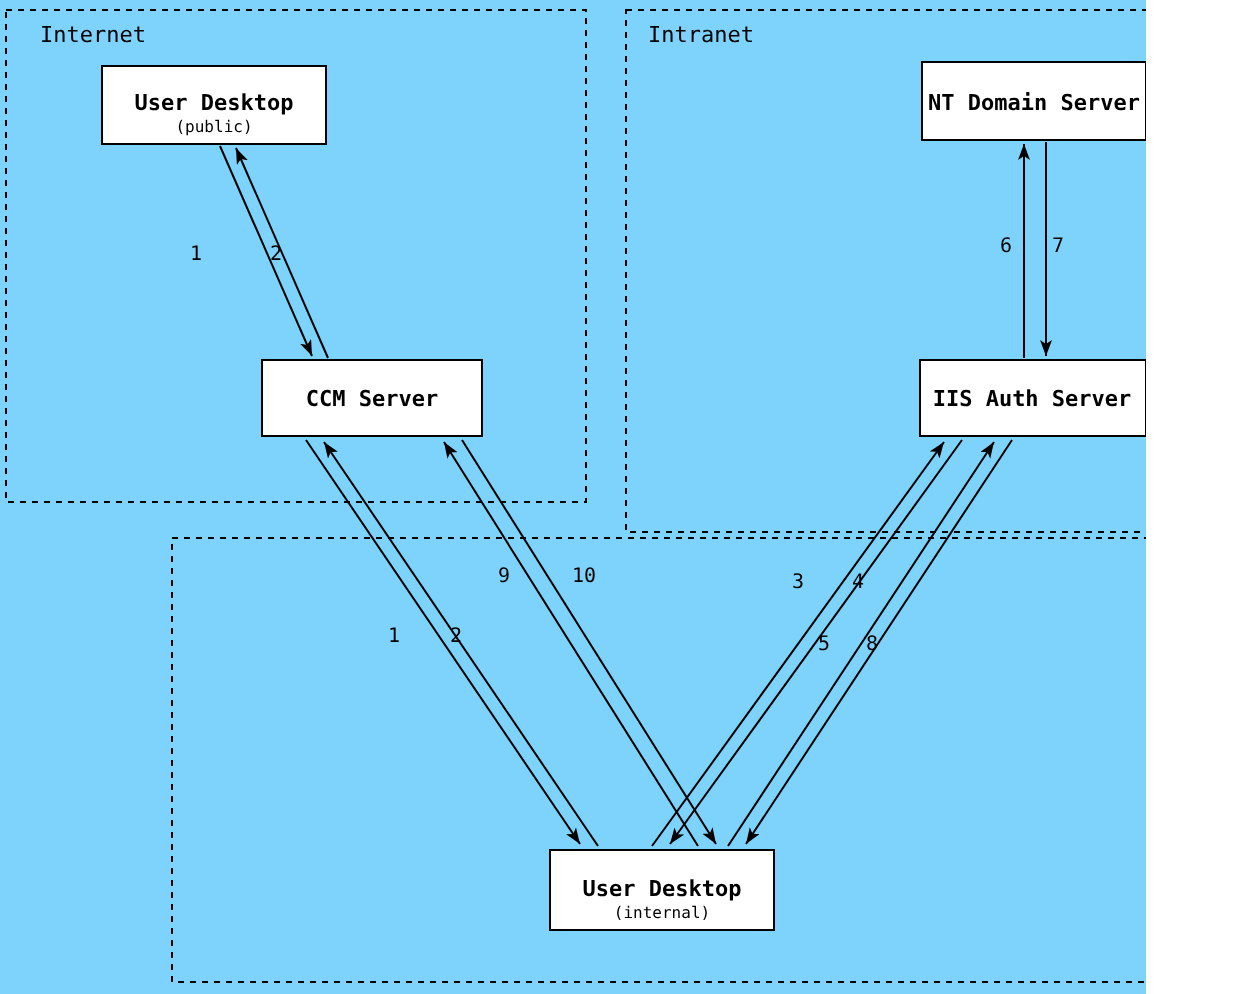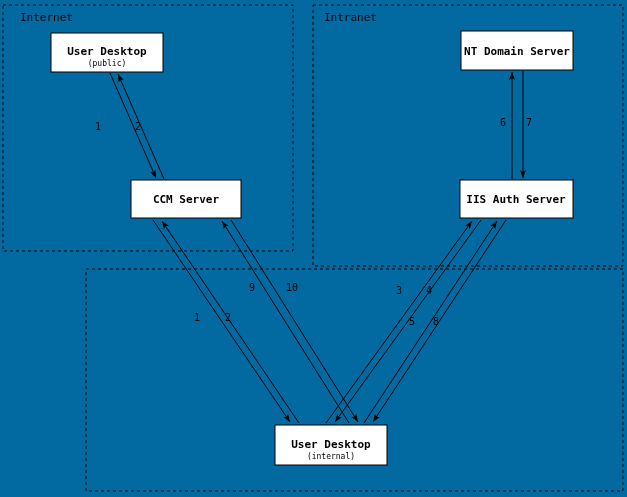--- a/index.html
+++ b/index.html
@@ -2,23 +2,23 @@
 <html><head>
 <meta charset="utf-8">
 <style>
   html, body {
     margin: 0;
     padding: 0;
     background: #ffffff;
   }
   #diagram-root {
     position: relative;
-    width: 627px;
+    width: 573px;
     height: 497px;
-    background: #0369a1;
+    background: #7dd3fc;
     font-family: "DejaVu Sans Mono", monospace;
     overflow: hidden;
   }
   svg#canvas {
     position: absolute;
     top: 0;
     left: 0;
     width: 627px;
     height: 497px;
   }

